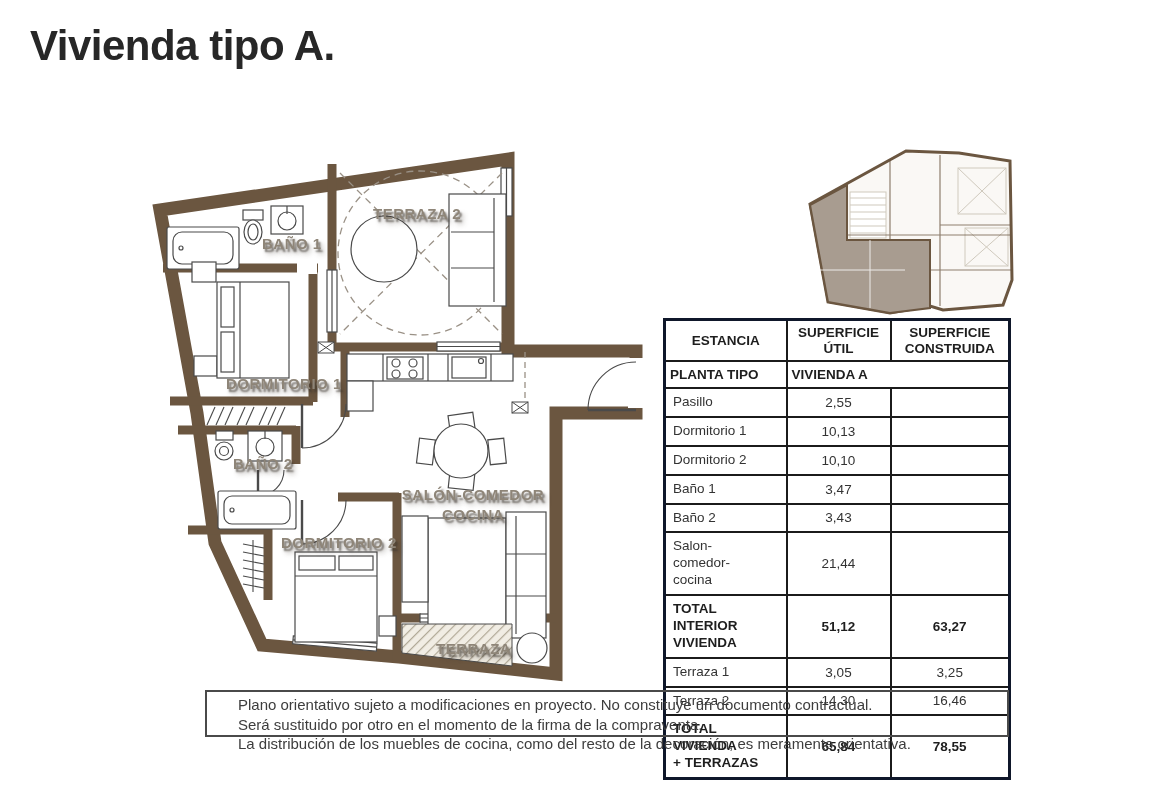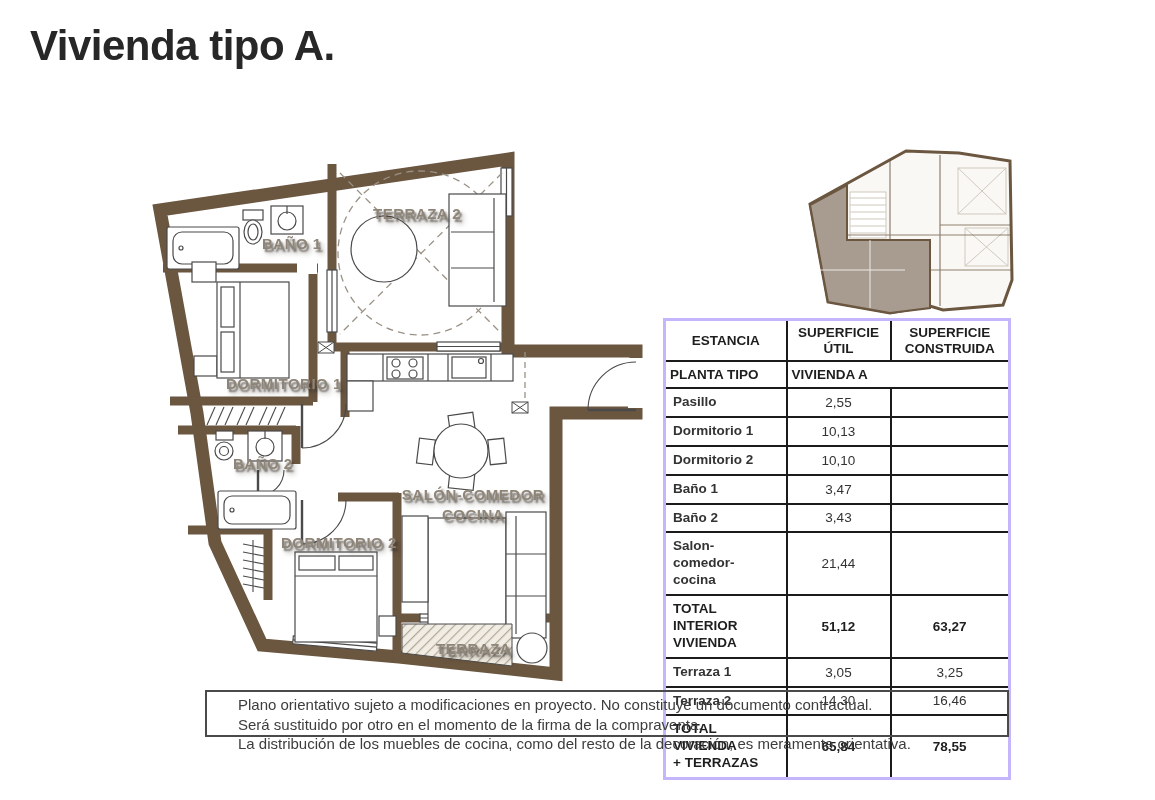--- a/index.html
+++ b/index.html
@@ -12,25 +12,25 @@
   #plan{position:absolute;left:130px;top:140px;width:530px;height:550px;}
   #plan svg{position:absolute;left:0;top:0;}
   .room-label{position:absolute;font-size:15px;font-weight:700;color:#8e8578;
       letter-spacing:.5px;white-space:nowrap;z-index:5;
       text-shadow:2px 3px 2px rgba(62,55,47,.65),4px 5px 5px rgba(62,55,47,.35);}
   .room-label.center{text-align:center;white-space:normal;line-height:1.35;}
   
   #keyplan{position:absolute;left:795px;top:140px;width:225px;height:175px;}
   
   #area-table{position:absolute;left:663px;top:318px;width:347px;border-collapse:collapse;
-      table-layout:fixed;font-size:13.5px;color:#333;border:3px solid #c4b5fd;}
+      table-layout:fixed;font-size:13.5px;color:#333;border:3px solid #0f172a;}
   #area-table th,#area-table td{border:2px solid #1b1b1b;vertical-align:middle;}
   #area-table th{font-weight:700;color:#1e1e1e;text-align:center;padding:4px 2px;line-height:1.15;}
   #area-table td{padding:5px 4px;}
-  .c-name{text-align:left;padding-left:7px !important;white-space:pre-line;line-height:1.25;font-weight:bold;}
+  .c-name{text-align:left;padding-left:7px !important;white-space:pre-line;line-height:1.25;}
   .c-num{text-align:center;}
   .bold-row td{font-weight:700;color:#1e1e1e;}
   .planta-row td{font-weight:700;color:#1e1e1e;padding:6px 4px;}
   .planta-row td:first-child{border-right:none;padding-left:7px;text-align:left;margin-left:40px;}
   .planta-row td:last-child{border-left:none;text-align:left;padding-left:32px;}
   
   #disclaimer{position:absolute;left:205px;top:690px;width:804px;height:47px;
       border:2px solid #4a4a4a;box-sizing:border-box;padding:3px 6px 3px 31px;
       font-size:15px;line-height:1.3;color:#3d3d3d;}
   .plan-line{stroke:#4a4a4a;fill:#fff;}

